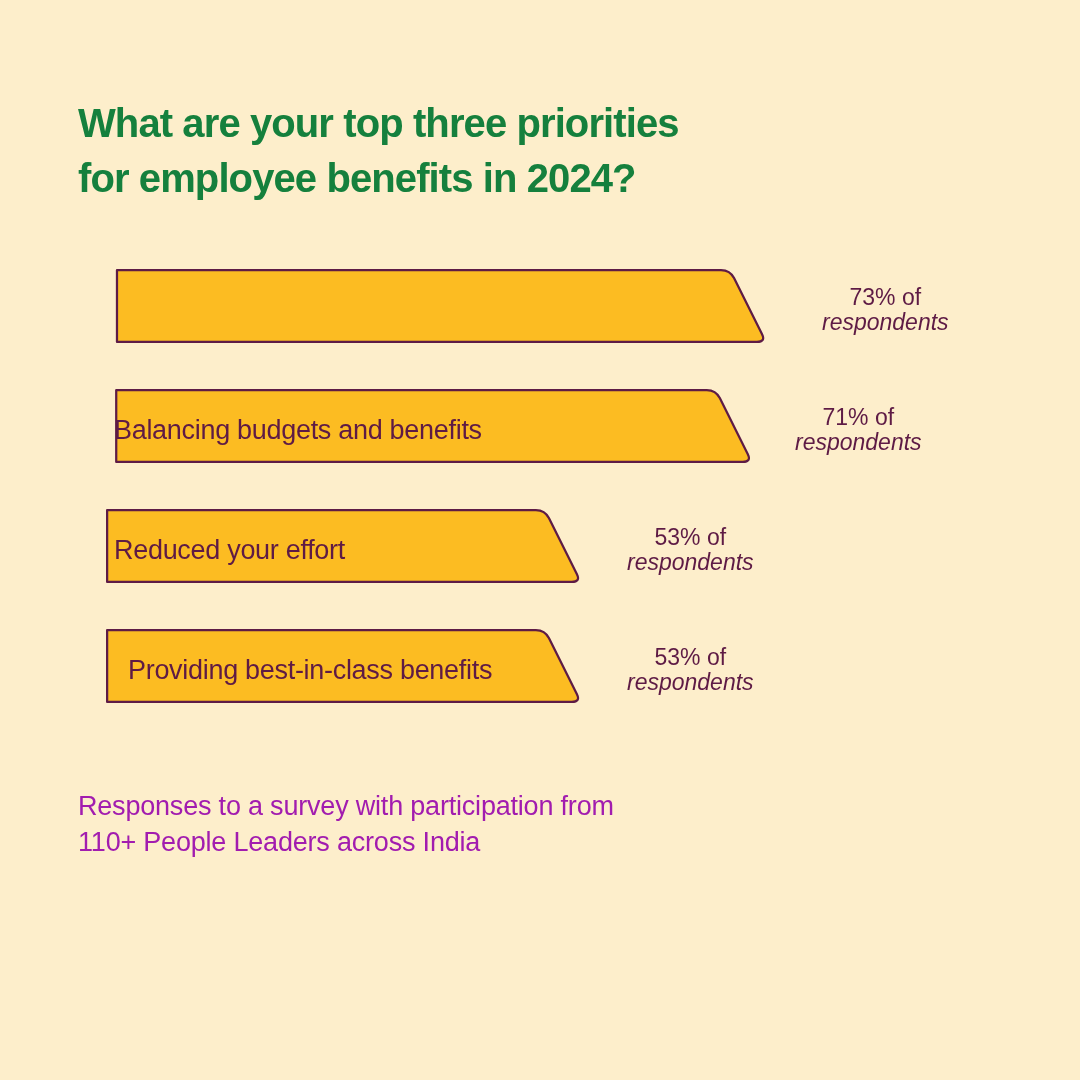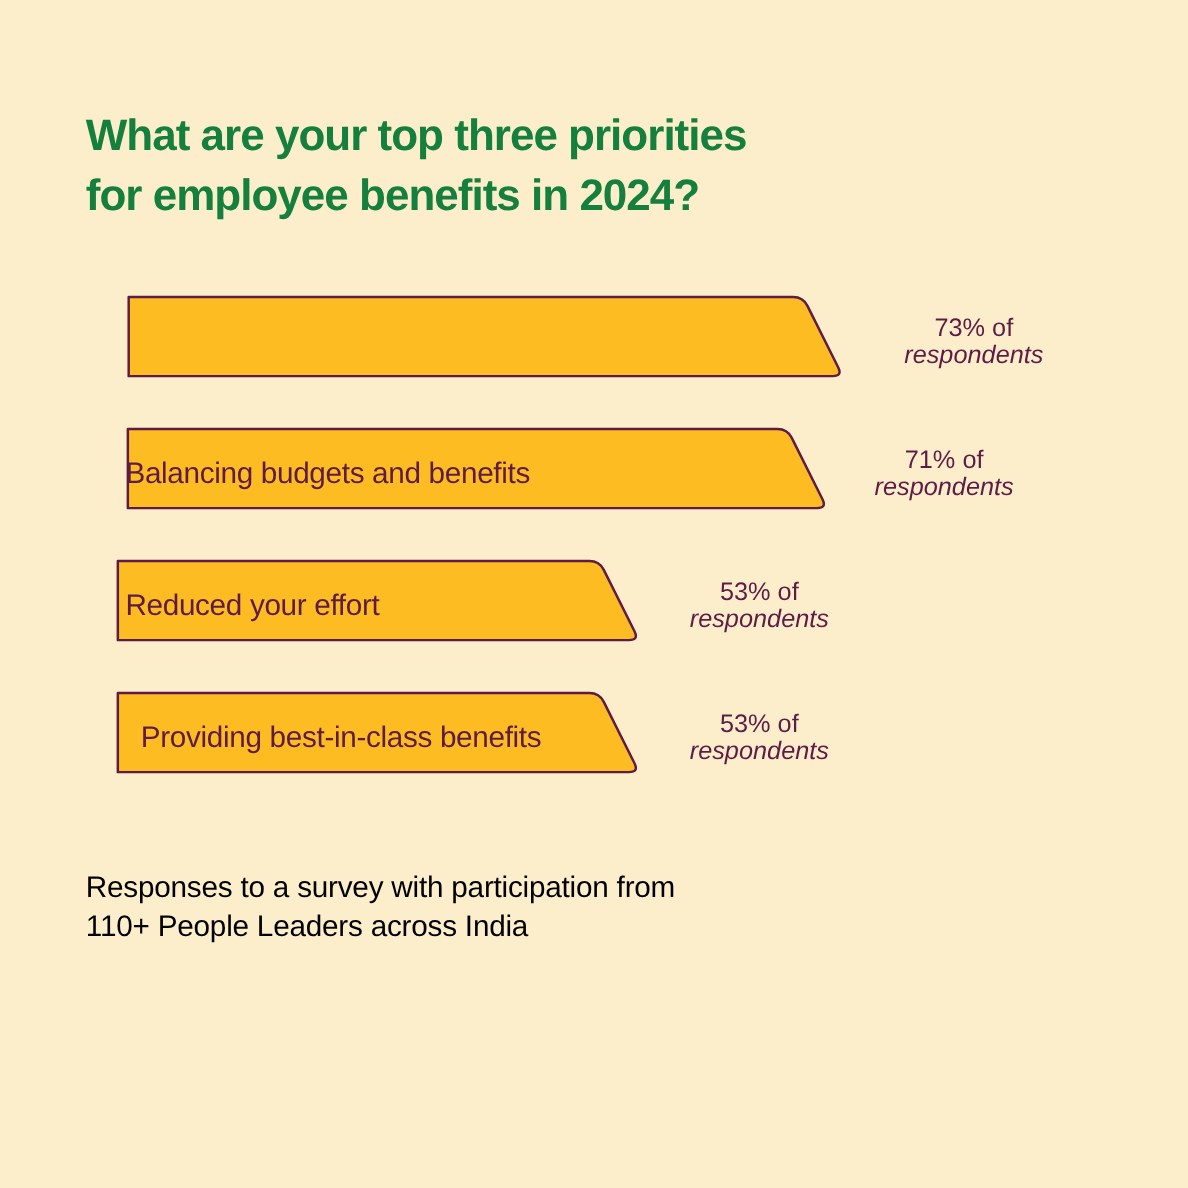--- a/index.html
+++ b/index.html
@@ -98,21 +98,21 @@
   #footer {
     position: absolute;
     left: 78px;
     top: 788px;
     width: 820px;
     margin: 0;
     font-size: 27px;
     font-weight: 400;
     line-height: 36px;
     letter-spacing: -0.2px;
-    color: #000000;
+    color: #a21caf;
     white-space: pre-line;
   }
 </style>
 </head>
 <body>
 
 <div id="canvas">
 
   <h1 id="title">What are your top three priorities
 for employee benefits in 2024?</h1>

